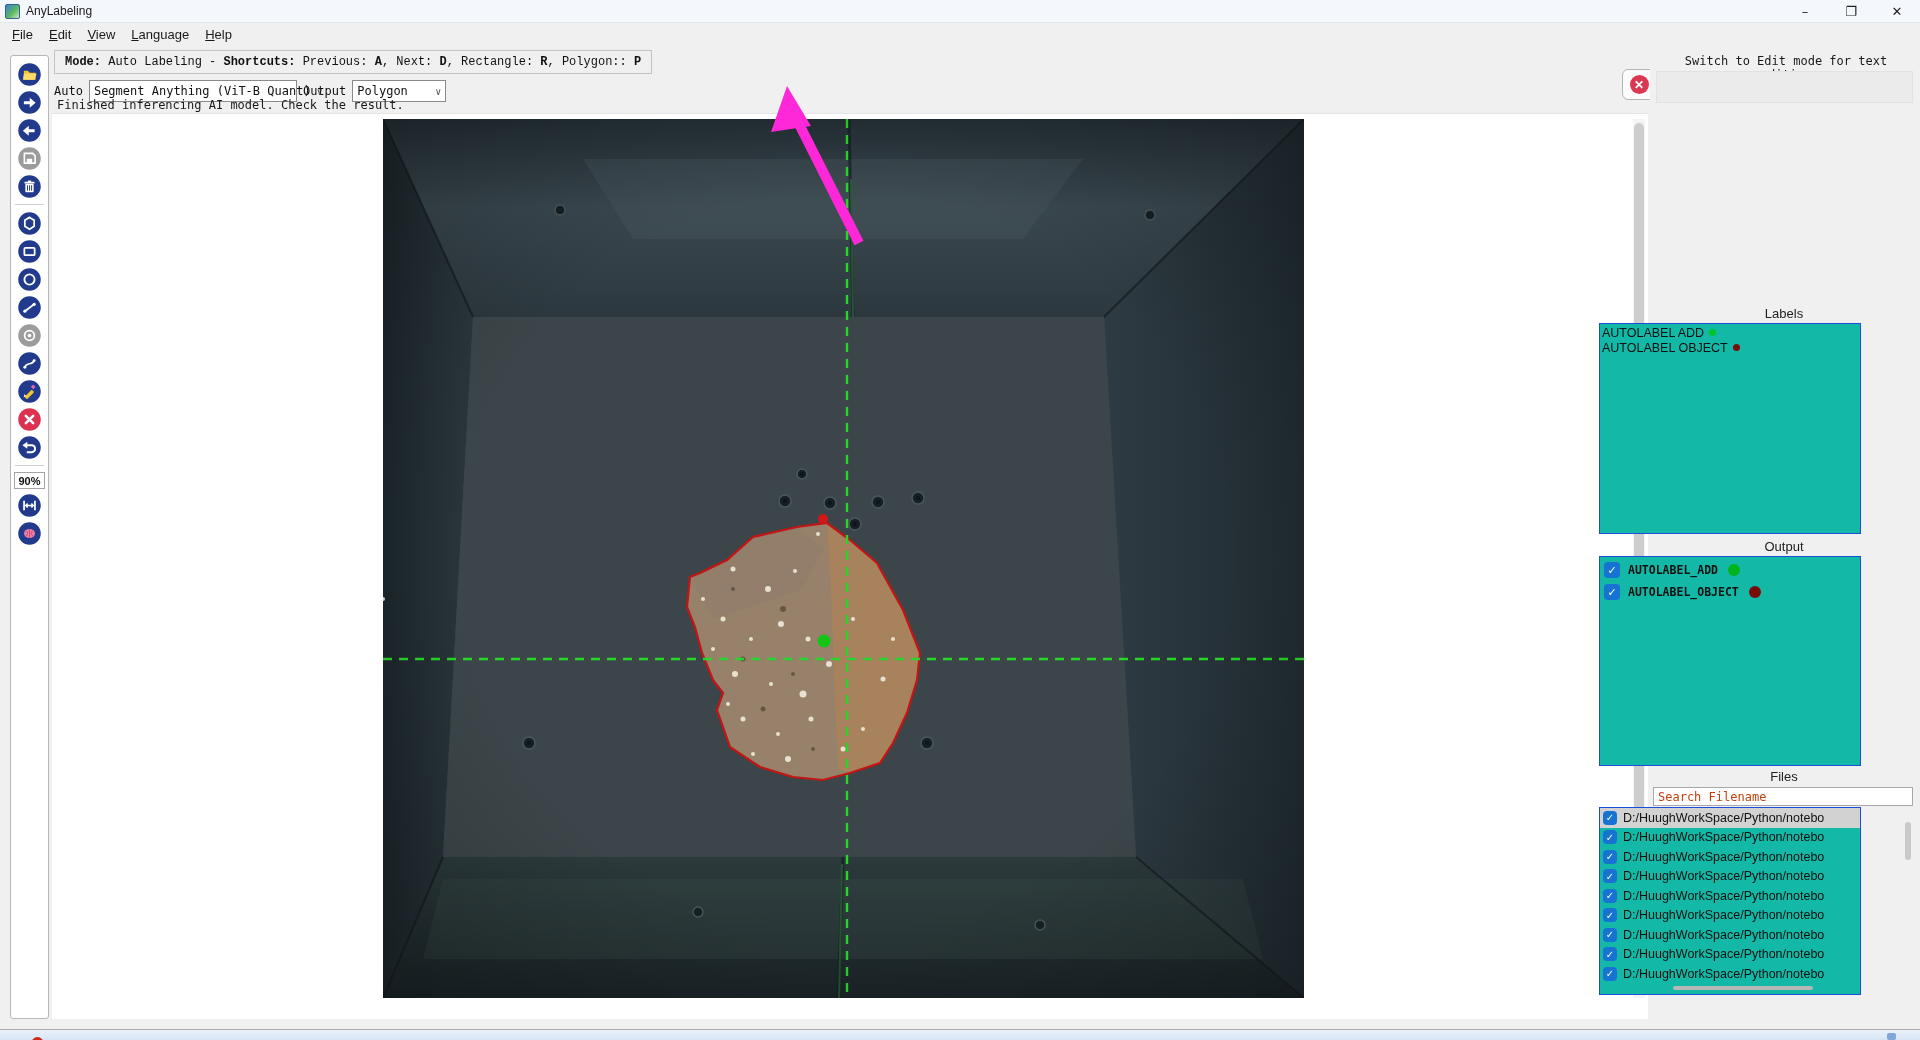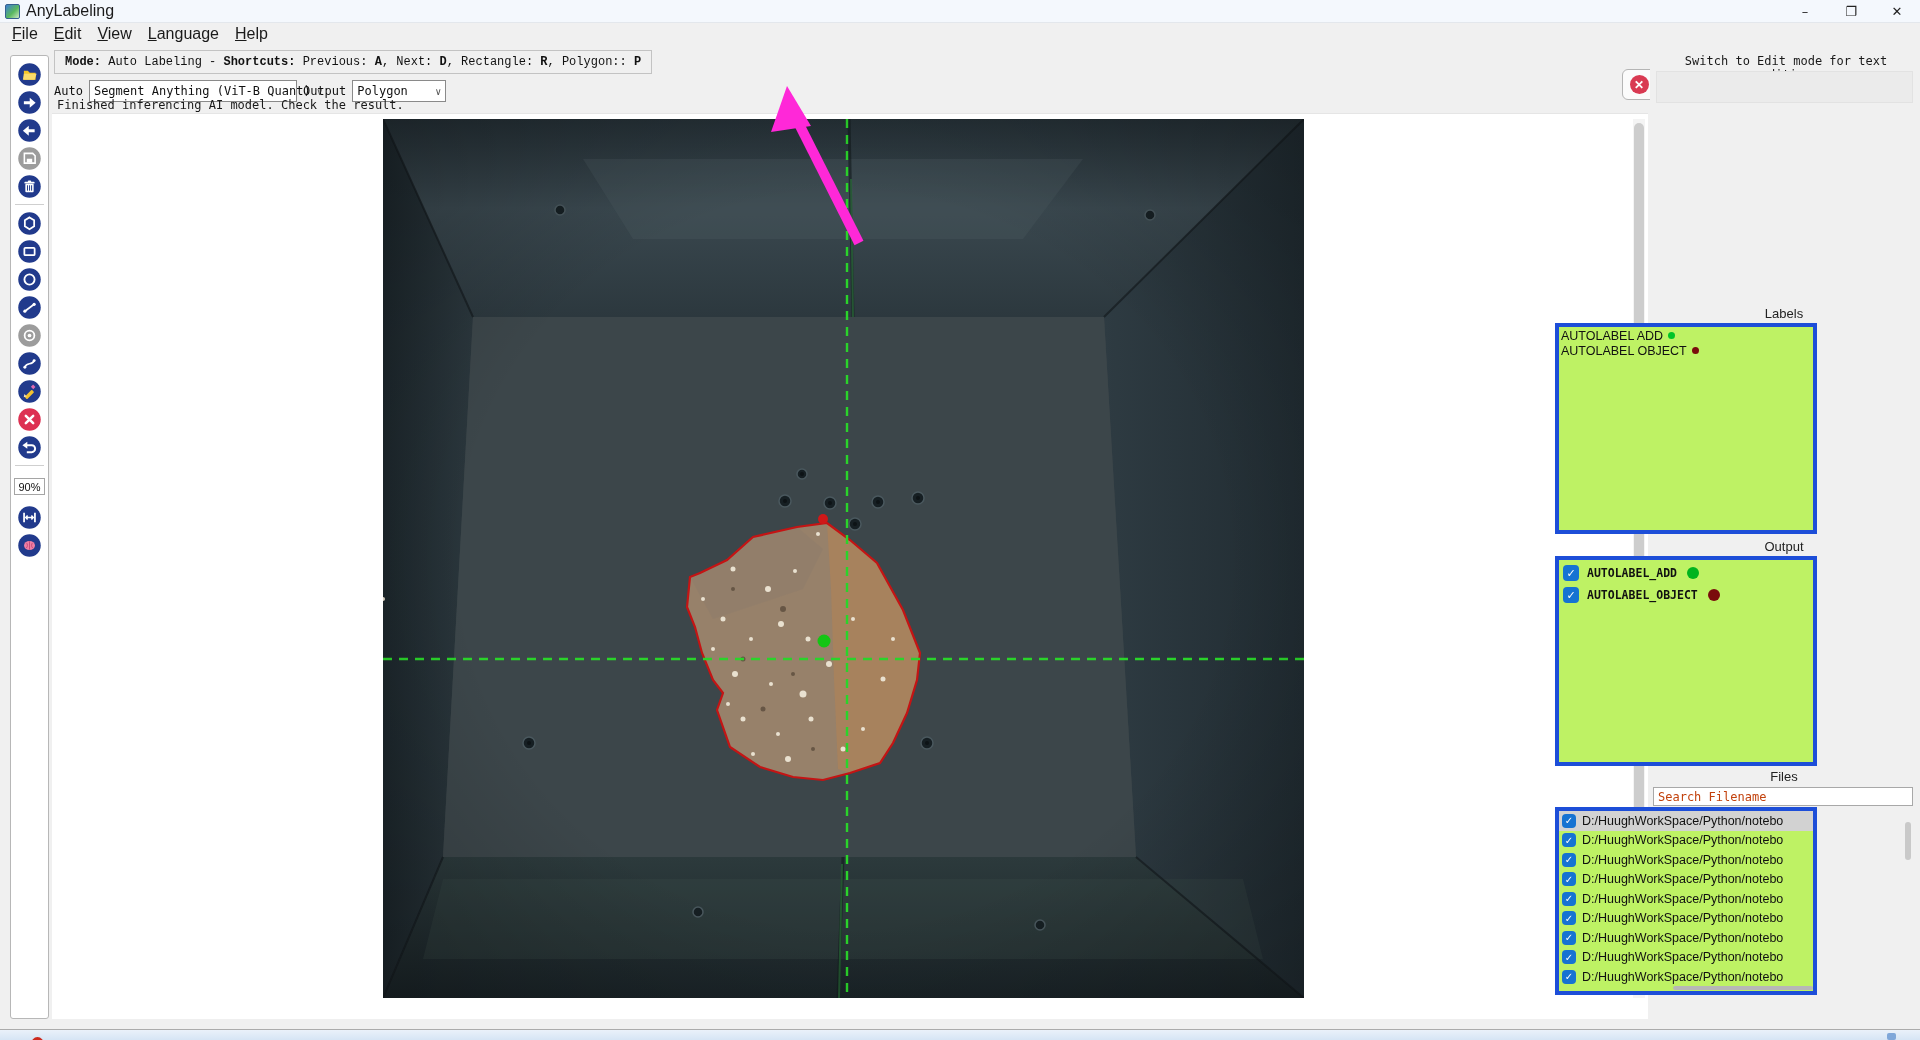--- a/index.html
+++ b/index.html
@@ -3,61 +3,61 @@
 <meta charset="utf-8">
 <style>
   * { margin:0; padding:0; box-sizing:border-box; }
   html,body { width:1920px; height:1040px; overflow:hidden; }
   body { position:relative; font-family:"Liberation Sans", sans-serif; background:#f0f0f0; color:#111; }
   .abs { position:absolute; }
 
   
   .titlebar { left:0; top:0; width:1920px; height:23px; background:#f4f8fd; display:flex; align-items:center; border-bottom:1px solid #e3e7ec; }
   .app-icon { width:15px; height:15px; margin:0 6px 0 5px; border-radius:2px; background:linear-gradient(135deg,#3f7fd4 0%, #59b85e 55%, #cfe8c5 100%); border:1px solid #35618f; }
-  .app-title { font-size:16px; color:#1a1a1a; }
+  .app-title { font-size:12px; color:#1a1a1a; }
   .win-controls { margin-left:auto; display:flex; height:100%; }
   .win-btn { width:46px; height:100%; display:flex; align-items:center; justify-content:center; font-size:13px; color:#222; font-family:"DejaVu Sans", sans-serif; }
 
   
   .menubar { left:0; top:23px; width:1920px; height:22px; background:#f0f0f0; display:flex; align-items:center; padding-left:4px; }
-  .menu-item { font-size:16px; padding:2px 8px; color:#1a1a1a; }
+  .menu-item { font-size:13px; padding:2px 8px; color:#1a1a1a; }
   .menu-item u { text-decoration:underline; }
 
   
   .mono { font-family:"DejaVu Sans Mono", monospace; }
   .mode-strip { left:54px; top:50px; height:24px; display:flex; align-items:center; padding:0 10px; border:1px solid #c3c3c3; background:#f0f0f0; font-size:12px; white-space:pre;font-family:Liberation Mono, monospace; }
   .mode-strip b { font-weight:bold; }
   .tool-row { left:54px; top:78px; height:26px; display:flex; align-items:center; gap:6px; font-size:12px; }
   .combo { height:22px; background:#fff; border:1px solid #8a8a8a; display:flex; align-items:center; padding:0 4px; font-size:12px; white-space:nowrap; }
   .combo .arrow { margin-left:auto; color:#555; font-size:10px; padding-left:6px; }
   .tbtn { height:24px; border:1px solid #9a9a9a; border-radius:8px; background:#fdfdfd; font-size:12px; padding:0 12px; display:flex; align-items:center; white-space:pre; color:#111; }
   .tbtn.active { background:#3bd33b; border-color:#27b427; color:#2a9a1e; font-weight:bold; }
   .close-tool { left:1622px; top:69px; width:34px; height:31px; border:1px solid #b5b5b5; border-radius:6px; background:#fbfbfb; display:flex; align-items:center; justify-content:center; }
   .close-tool .circ { width:19px; height:19px; border-radius:50%; background:#d93a52; color:#fff; font-size:12px; font-weight:bold; display:flex; align-items:center; justify-content:center; }
   .status-msg { left:57px; top:98px; font-size:12px; color:#1a1a1a; }
 
   
   .left-toolbar { left:10px; top:55px; width:39px; height:964px; background:#fff; border:1px solid #b7b7b7; border-radius:3px; display:flex; flex-direction:column; align-items:center; padding-top:4px; }
   .tool-ico { width:23px; height:23px; border-radius:50%; margin:2.5px 0; display:flex; align-items:center; justify-content:center; flex:0 0 auto; }
   .sep { width:29px; height:1px; background:#cfcfcf; margin:4px 0; }
-  .zoom-box { width:31px; height:17px; background:#fff; border:1px solid #a5a5a5; font-size:11px; display:flex; align-items:center; justify-content:center; margin:8px 0; }
+  .zoom-box { width:31px; height:17px; background:#fff; border:1px solid #a5a5a5; font-size:11px; display:flex; align-items:center; justify-content:center; margin:2px 0;font-weight:bold; }
 
   
   .canvas-area { left:52px; top:113px; width:1596px; height:906px; background:#ffffff; border-top:1px solid #e5e5e5; }
   .photo { left:383px; top:119px; width:921px; height:879px; }
   .vscroll { left:1633px; top:119px; width:12px; height:879px; background:#f4f4f4; }
   .vscroll .thumb { position:absolute; left:1px; top:4px; width:10px; height:822px; background:#cdcdcd; border-radius:5px; }
   .arrow-overlay { left:735px; top:78px; width:170px; height:185px; z-index:60; pointer-events:none; }
 
   
   .right-panel { left:1650px; top:45px; width:270px; height:974px; background:#f0f0f0; }
   .edit-hint { left:1666px; top:54px; width:240px; text-align:center; font-size:12px; color:#1a1a1a; }
   .edit-box { left:1656px; top:71px; width:257px; height:32px; background:#ebebeb; border:1px solid #e2e2e2; }
   .sec-title { width:262px; text-align:center; font-size:13px; color:#222; }
-  .listbox { left:1555px; width:262px; background:#bef264; border:4px solid #1d4ed8; overflow:hidden; }
+  .listbox { left:1599px; width:262px; background:#14b8a6; border:1px solid #1d4ed8; overflow:hidden; }
   .label-item { font-size:12.5px; padding:0 2px; height:15px; display:flex; align-items:center; white-space:nowrap; }
   .dot { display:inline-block; border-radius:50%; margin-left:5px; flex:0 0 auto; }
   .obj-item { display:flex; align-items:center; gap:8px; padding:3px 4px; }
   .obj-item .txt { font-family:"DejaVu Sans Mono", monospace; font-size:11.5px; font-weight:bold; }
   .chk { border-radius:4px; background:#1673d2; color:#fff; display:flex; align-items:center; justify-content:center; flex:0 0 auto; }
   .search-box { left:1653px; top:787px; width:260px; height:19px; background:#fff; border:1px solid #a8a8a8; font-size:12px; color:#c2410c; display:flex; align-items:center; padding:0 4px; }
   .file-item { display:flex; align-items:center; gap:6px; height:19.5px; padding:0 3px; font-size:12.5px; white-space:nowrap; }
   .file-item.selected { background:#d2d2d2; }
   .files-vthumb { position:absolute; left:1905px; top:822px; width:6px; height:38px; background:#c9c9c9; border-radius:3px; }
   .files-hthumb { position:absolute; left:1673px; top:986px; width:140px; height:4px; background:#b7b7b7; border-radius:2px; }

